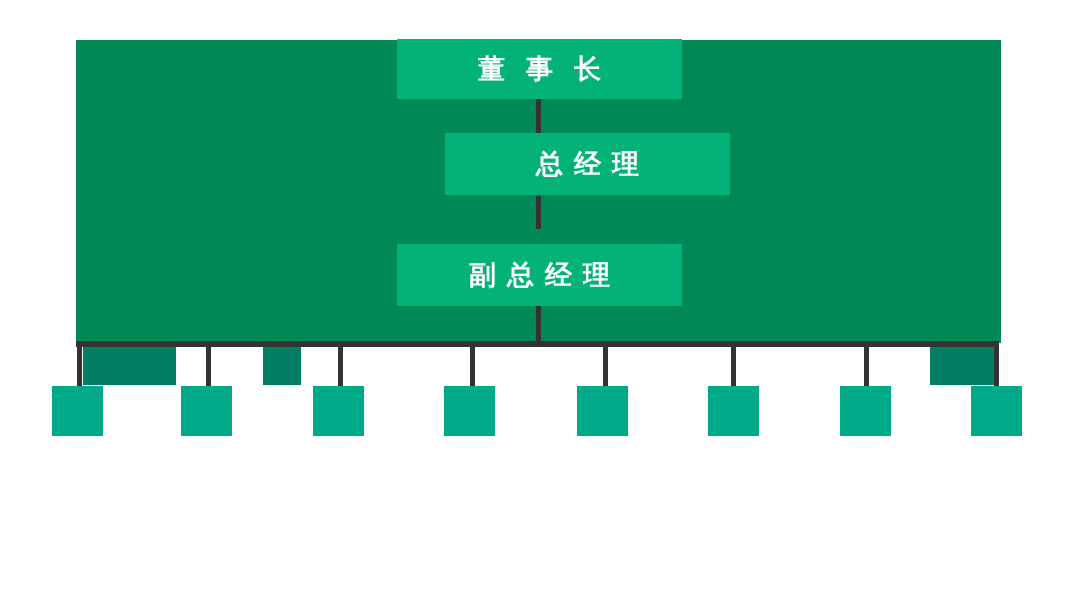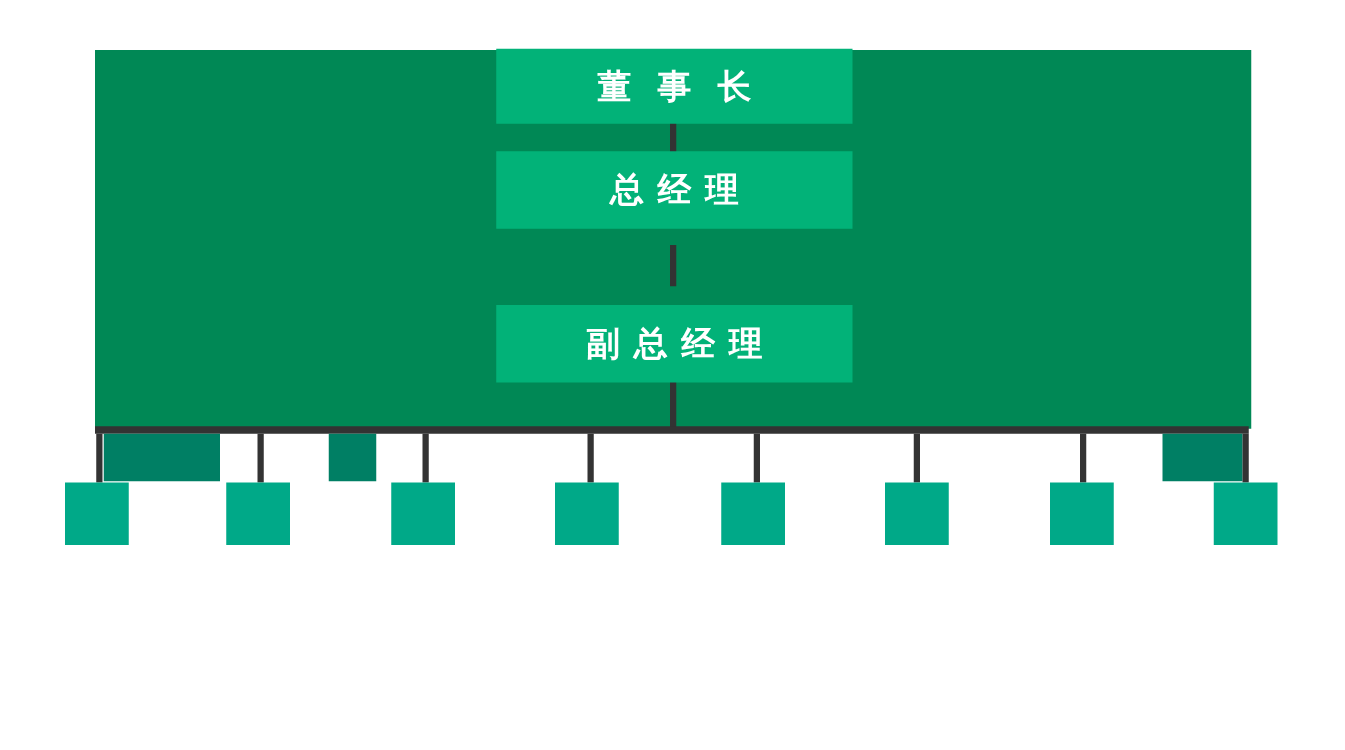--- a/index.html
+++ b/index.html
@@ -50,21 +50,21 @@
     width: 285px;
     background: #02b278;
     color: #ffffff;
     display: flex;
     align-items: center;
     justify-content: center;
     font-weight: bold;
     font-size: 27px;
   }
   .lv1 { top: 39px;  height: 60px; letter-spacing: 21px; text-indent: 21px; }
-  .lv2 { top: 121px; height: 62px; letter-spacing: 11px; text-indent: 11px; }
+  .lv2 { top: 133px; height: 62px; letter-spacing: 11px; text-indent: 11px; margin-left: 48px; }
   .lv3 { top: 244px; height: 62px; letter-spacing: 11px; text-indent: 11px; }
   
   .tab {
     position: absolute;
     top: 347px;
     height: 38px;
     background: #007f64;
   }
   .t1 { left: 83px;  width: 93px; }
   .t2 { left: 263px; width: 38px; }

